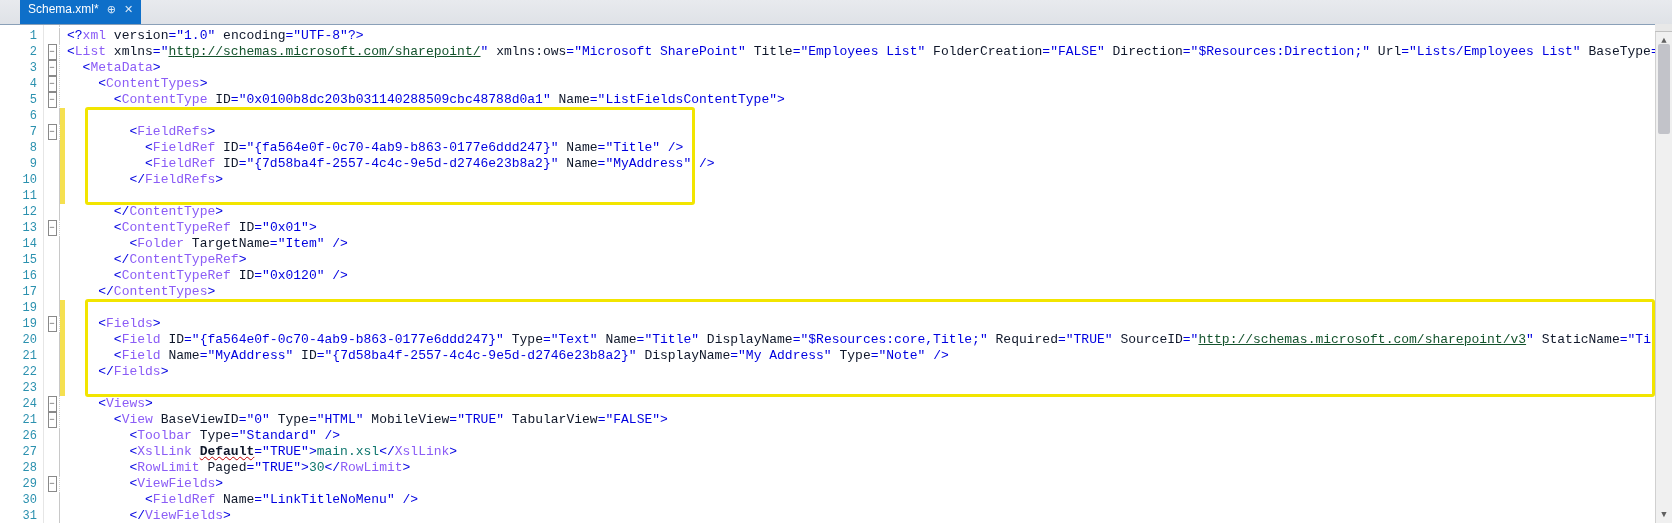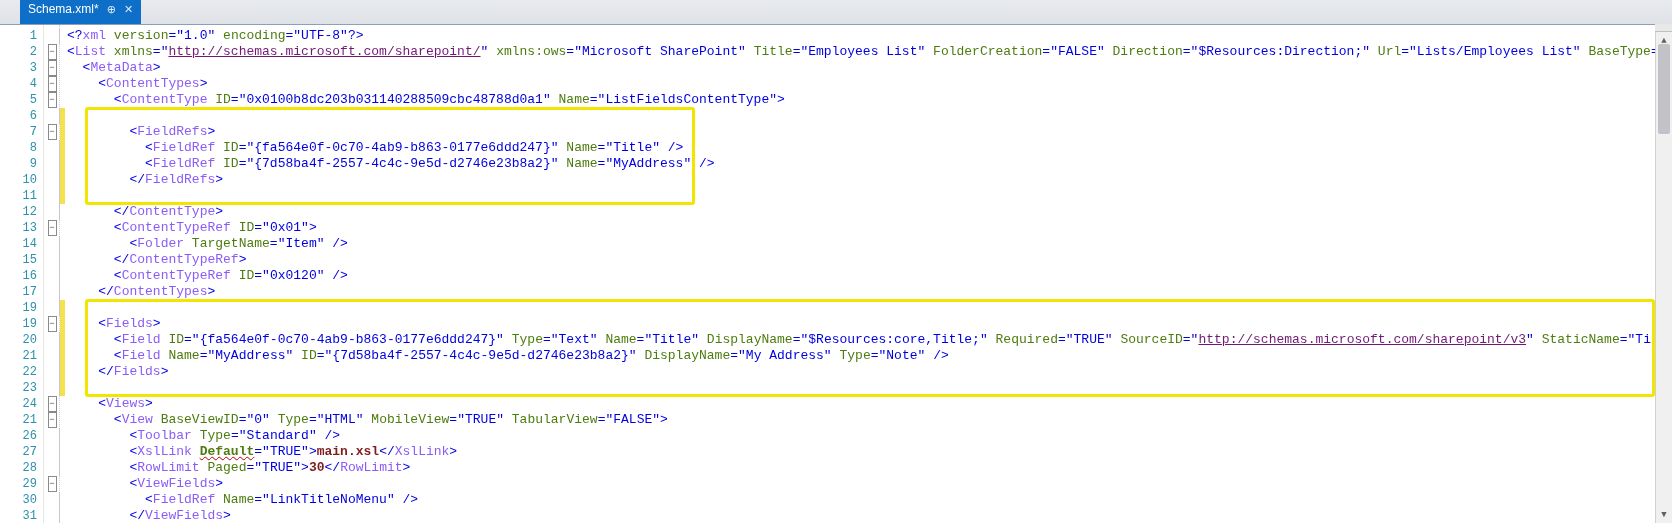--- a/index.html
+++ b/index.html
@@ -98,26 +98,26 @@
   .change-bar .mod { background: #f5e050; }
   .code {
     flex: 1;
     padding-top: 3px;
     white-space: pre;
     overflow: hidden;
     position: relative;
   }
   .line { height: 16px; line-height: 16px; padding-left: 2px; }
   .t-tag   { color: #8b5cf6; }
-  .t-attr  { color: #4d7c0f; }
+  .t-attr  { color: #0f172a; }
   .t-str   { color: #0000e0; }
   .t-punct { color: #0000e0; }
   .t-plain { color: #000; }
-  .t-link  { color: #701a75; text-decoration: underline; }
-  .t-num   { color: #7f1d1d; font-weight: bold; }
+  .t-link  { color: #14532d; text-decoration: underline; }
+  .t-num   { color: #0f766e; }
   .squiggle { text-decoration: underline wavy #c00000; text-decoration-thickness: 1px; font-weight: bold; }
 
   .hl-box {
     position: absolute;
     border: 3px solid #f2e500;
     border-radius: 3px;
     pointer-events: none;
     z-index: 5;
   }
   .scrollbar-v {

